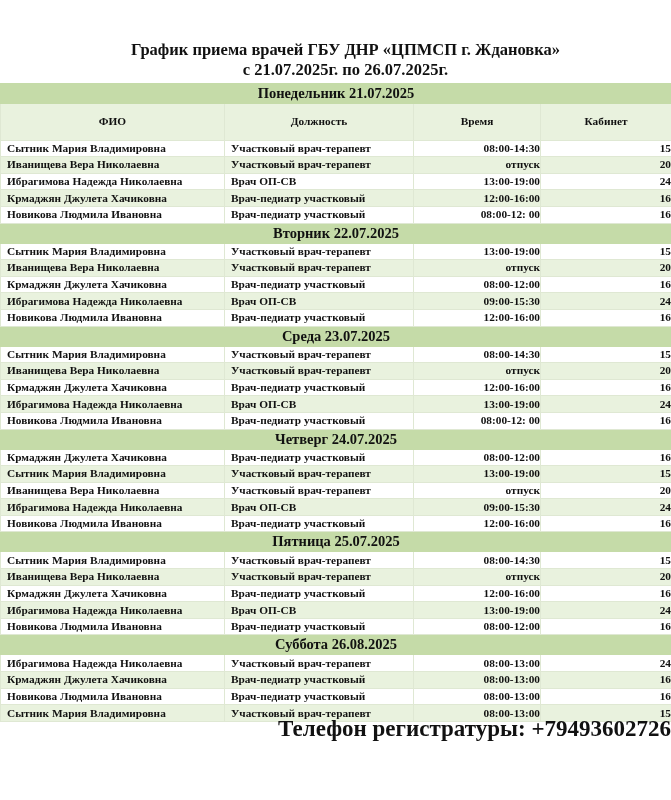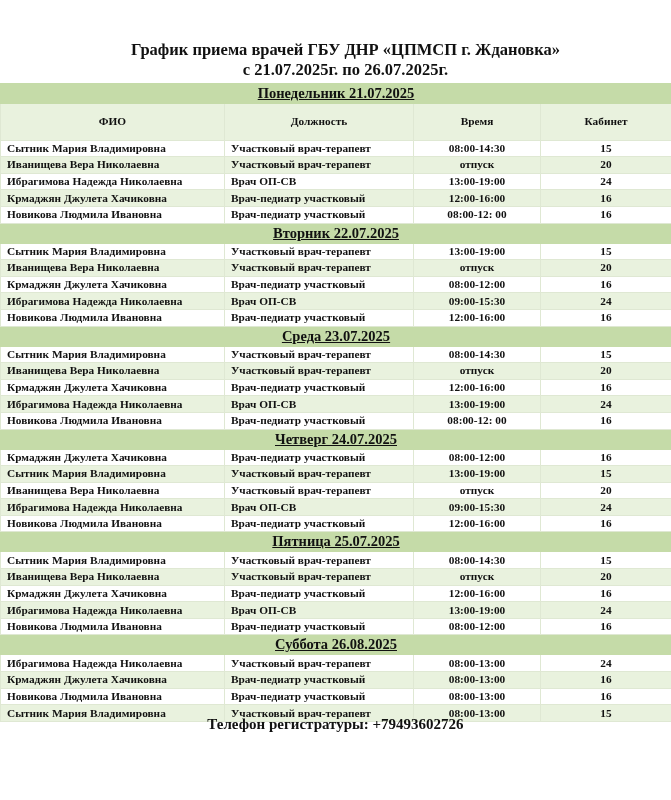--- a/index.html
+++ b/index.html
@@ -20,33 +20,33 @@
       font-size: 11.3px; font-weight: bold;
     }
     .sched col.c1 { width: 224px; }
     .sched col.c2 { width: 189px; }
     .sched col.c3 { width: 127px; }
     .sched col.c4 { width: 131px; }
     .sched td, .sched th {
       height: 15.6px; padding: 0 0 0 6px; border: 1px solid #dfe8d3;
       white-space: nowrap; overflow: hidden; line-height: 15px;
     }
-    .sched td.c, .sched th.c { text-align: center; padding: 0; }
+    .sched td.c, .sched th.c { text-align: right; padding: 0; }
     .day-row td {
       background: #c5dba8; text-align: center; padding: 0;
       height: 19px; border: 1px solid #c5dba8;
       font-size: 14.5px; line-height: 19px;
     }
-    .day-row td span { text-decoration: underline; font-weight: bold; }
+    .day-row td span { font-weight: bold; }
     .hdr th { background: #e9f2de; font-weight: bold; text-align: center; padding: 10px; }
     tr.r0 td { background: #ffffff; }
     tr.r1 td { background: #e9f2de; }
     .phone {
       position: absolute; left: 0; top: 716px; width: 671px;
-      text-align: center; font-weight: bold; font-size: 15px;
+      text-align: right; font-weight: bold; font-size: 23px;
     }
   </style>
 </head>
 <body>
 
 <div class="title">
   <span class="l2">График приема врачей ГБУ ДНР «ЦПМСП г. Ждановка»</span>
   <span class="l2">с 21.07.2025г. по 26.07.2025г.</span>
 </div>
 

